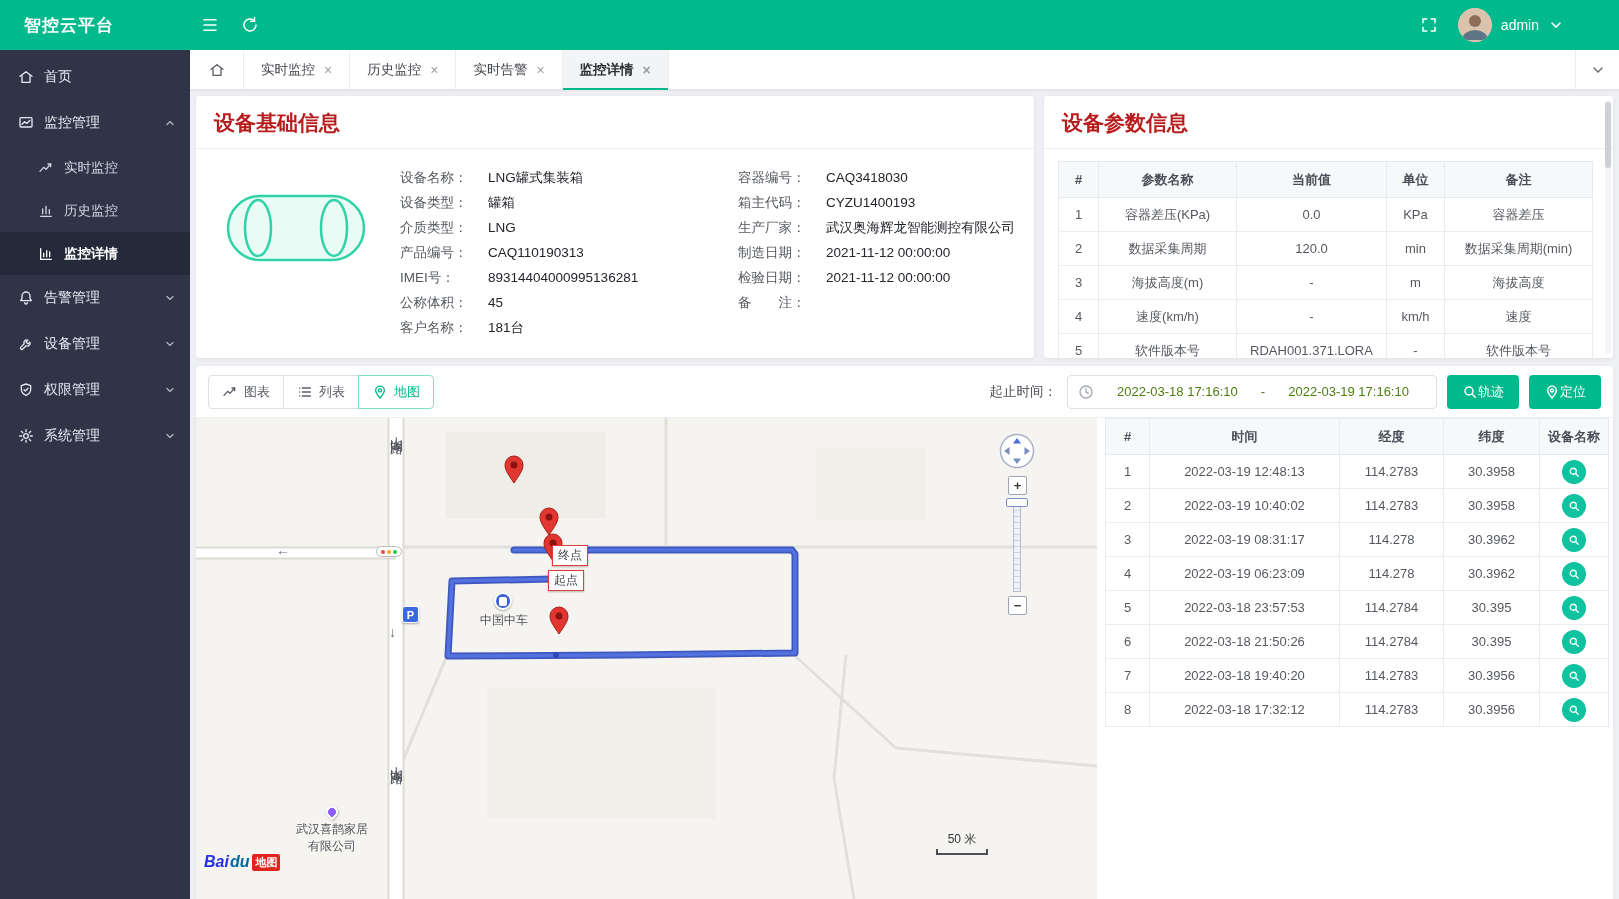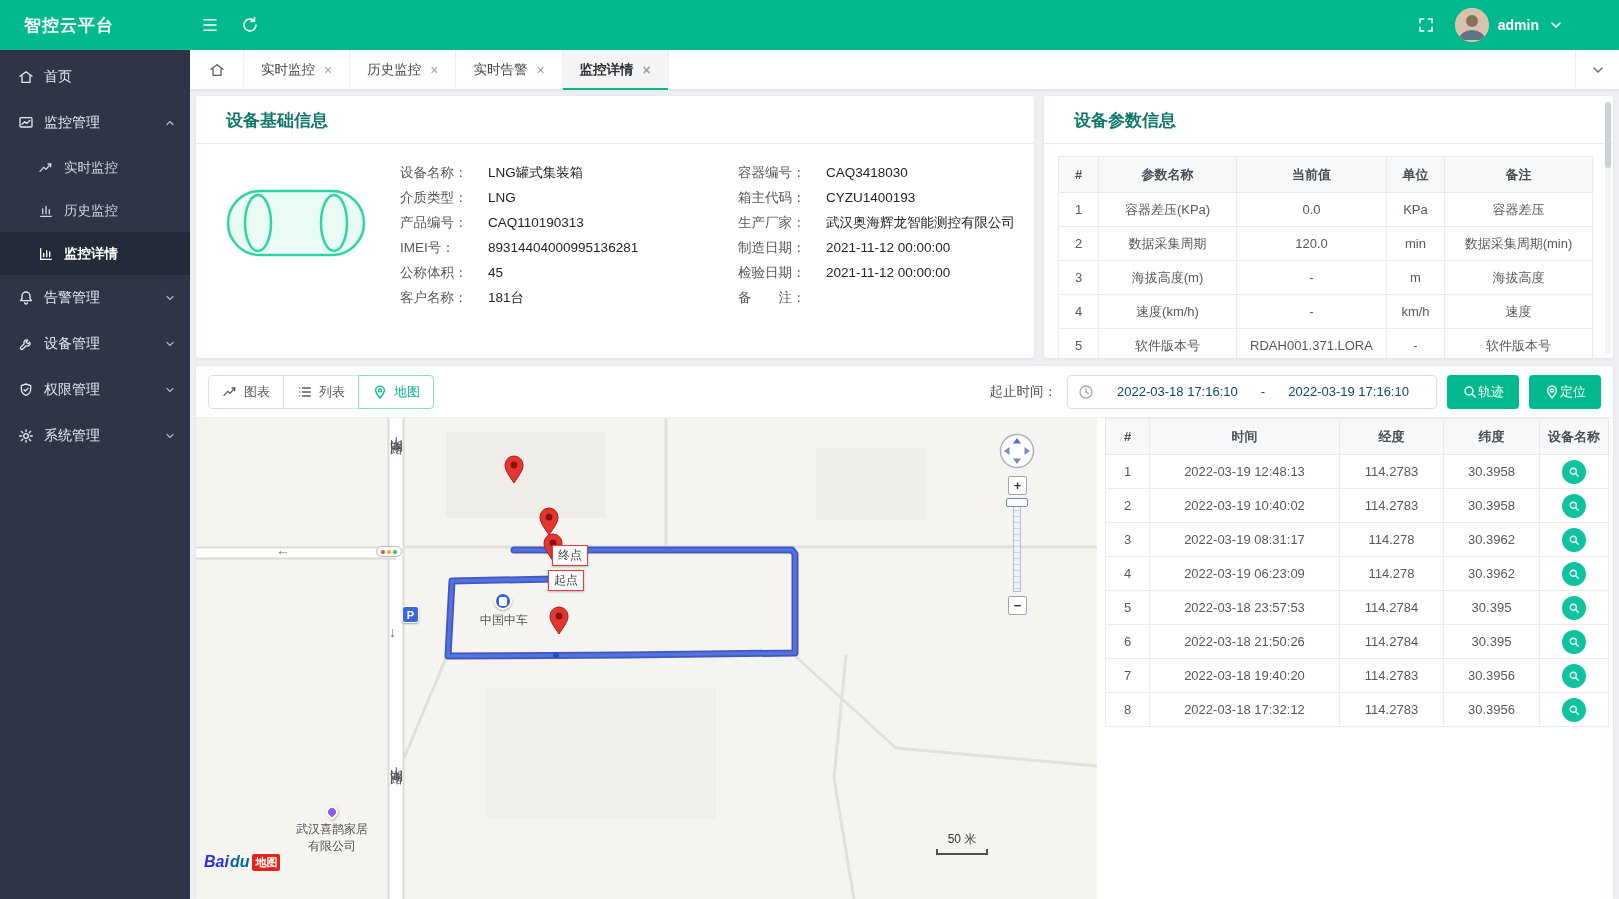--- a/index.html
+++ b/index.html
@@ -5,21 +5,21 @@
   *{margin:0;padding:0;box-sizing:border-box}
   html,body{width:1619px;height:899px;overflow:hidden;font-family:"Liberation Sans","DejaVu Sans",sans-serif;background:#eef0f4}
   .page{width:1619px;height:899px;display:flex;flex-direction:column;position:relative}
 
   
   .hdr{height:50px;flex:0 0 50px;background:#00b98c;display:flex;align-items:center;color:#fff}
   .logo{width:190px;padding-left:24px;font-size:17px;font-weight:bold;letter-spacing:1px}
   .hdr-icon{width:40px;height:50px;display:flex;align-items:center;justify-content:center;cursor:pointer}
   .hdr-right{margin-left:auto;display:flex;align-items:center;gap:9px;padding-right:55px}
   .avatar{width:34px;height:34px;border-radius:50%;overflow:hidden;background:#d9c3ad;flex:0 0 34px}
-  .uname{font-size:14px;font-weight:bold}
+  .uname{font-size:14px;font-weight:normal}
   .ic{width:16px;height:16px;display:block}
   .ic18{width:18px;height:18px;display:block}
 
   
   .body{flex:1;display:flex;min-height:0}
   .sidebar{width:190px;flex:0 0 190px;background:#2f3447;color:#dfe3ec;font-size:14px;padding-top:4px}
   .side-item{height:46px;display:flex;align-items:center;padding:0 14px 0 18px;gap:10px;cursor:pointer;color:#e4e8f1}
   .side-sub .side-item{padding-left:38px;height:43px;font-size:13.5px;color:#cfd5e2}
   .side-item.active{color:#fff;font-weight:bold;background:#252a3a}
   .chev{margin-left:auto;opacity:.75;width:12px;height:12px}
@@ -31,21 +31,21 @@
   .tab.icon-only{width:54px;justify-content:center;padding:0}
   .tab .x{color:#9aa0a6;font-size:14px;line-height:1;cursor:pointer}
   .tab.active{background:#f3f4f6;font-weight:bold;color:#2c2f33}
   .tab.active::after{content:"";position:absolute;left:0;right:0;bottom:-1px;height:2px;background:#00b98c}
   .tab-more{margin-left:auto;width:44px;display:flex;align-items:center;justify-content:center;border-left:1px solid #ededed;color:#6a6f76;cursor:pointer;background:#fff}
 
   
   .content{flex:1;min-height:0;padding:6px 6px 0;display:flex;flex-direction:column}
   .card{background:#fff;border-radius:3px;box-shadow:0 1px 4px rgba(0,0,0,.07)}
   .toprow{display:flex;gap:10px;height:262px;flex:0 0 262px}
-  .card-hd{padding:13px 30px 11px;font-size:17px;font-weight:bold;color:#0f766e;border-bottom:1px solid #ececec}
+  .card-hd{padding:13px 18px 11px;font-size:21px;font-weight:bold;color:#b91c1c;border-bottom:1px solid #ececec}
 
   .device-card{flex:0 0 838px;display:flex;flex-direction:column;overflow:hidden}
   .device-body{display:flex;padding:12px 14px 0 24px}
   .tank{width:152px;margin:8px 28px 0 0;flex:0 0 152px}
   .fields{font-size:13.5px;line-height:25px;padding-top:4px}
   .col-left{width:338px}
   .col-right{flex:1}
   .frow{display:flex}
   .flabel{min-width:88px;color:#54585f;white-space:pre}
   .fval{color:#22252a}
@@ -61,21 +61,21 @@
   
   .bottom-card{margin-top:8px;flex:1;min-height:0;display:flex;flex-direction:column;border-radius:3px 3px 0 0}
   .toolbar{height:52px;flex:0 0 52px;display:flex;align-items:center;padding:0 12px;border-bottom:1px solid #eef0f2}
   .view-group{display:flex}
   .vbtn{height:34px;padding:0 13px;border:1px solid #dcdfe6;background:#fff;color:#5a5e66;font-size:13px;display:flex;align-items:center;gap:6px;cursor:pointer;margin-left:-1px;position:relative}
   .vbtn:first-child{border-radius:4px 0 0 4px;margin-left:0}
   .vbtn:last-child{border-radius:0 4px 4px 0}
   .vbtn.active{color:#00b98c;border-color:#7fdfc8;z-index:1}
   .tool-right{margin-left:auto;display:flex;align-items:center;gap:10px}
   .range-label{font-size:13.5px;color:#4d5156}
-  .datebox{width:370px;height:34px;border:1px solid #dcdfe6;border-radius:4px;display:flex;align-items:center;padding:0 10px;color:#0c4a6e;font-size:13px;gap:6px;background:#fff;cursor:pointer}
+  .datebox{width:370px;height:34px;border:1px solid #dcdfe6;border-radius:4px;display:flex;align-items:center;padding:0 10px;color:#4d7c0f;font-size:13px;gap:6px;background:#fff;cursor:pointer}
   .datebox .dpart{flex:1;text-align:center}
   .pbtn{height:34px;padding:0 15px;border:none;border-radius:4px;background:#00b98c;color:#fff;font-size:13px;display:flex;align-items:center;cursor:pointer}
 
   .bottom-body{flex:1;min-height:0;display:flex}
   .map{flex:1;position:relative;background:#f5f4f0;overflow:hidden;cursor:grab}
   .map svg.base{position:absolute;inset:0;width:100%;height:100%}
   .mabs{position:absolute}
   .pin{transform:translate(-50%,-100%);z-index:5}
   .ptlabel{z-index:6;background:#fff;border:1px solid #e03c3c;color:#3c3f44;font-size:12px;padding:1px 5px;box-shadow:0 1px 2px rgba(0,0,0,.25);white-space:nowrap}
   .roadname{writing-mode:vertical-rl;letter-spacing:3px;font-size:13px;color:#4a4d52;text-shadow:0 0 2px #fff,0 0 2px #fff;z-index:2}
@@ -278,20 +278,24 @@
                     <ellipse cx="114" cy="59" rx="13" ry="28" fill="none"></ellipse>
                   </g>
                 </svg>
               </div>
               <div class="fields col-left">
                 <div class="frow">
                     <span class="flabel">设备名称：</span>
                     <span class="fval">LNG罐式集装箱</span>
                   </div>
                 <div class="frow">
+                    <span class="flabel">设备类型：</span>
+                    <span class="fval">罐箱</span>
+                  </div>
+                <div class="frow">
                     <span class="flabel">介质类型：</span>
                     <span class="fval">LNG</span>
                   </div>
                 <div class="frow">
                     <span class="flabel">产品编号：</span>
                     <span class="fval">CAQ110190313</span>
                   </div>
                 <div class="frow">
                     <span class="flabel">IMEI号：</span>
                     <span class="fval">89314404000995136281</span>

